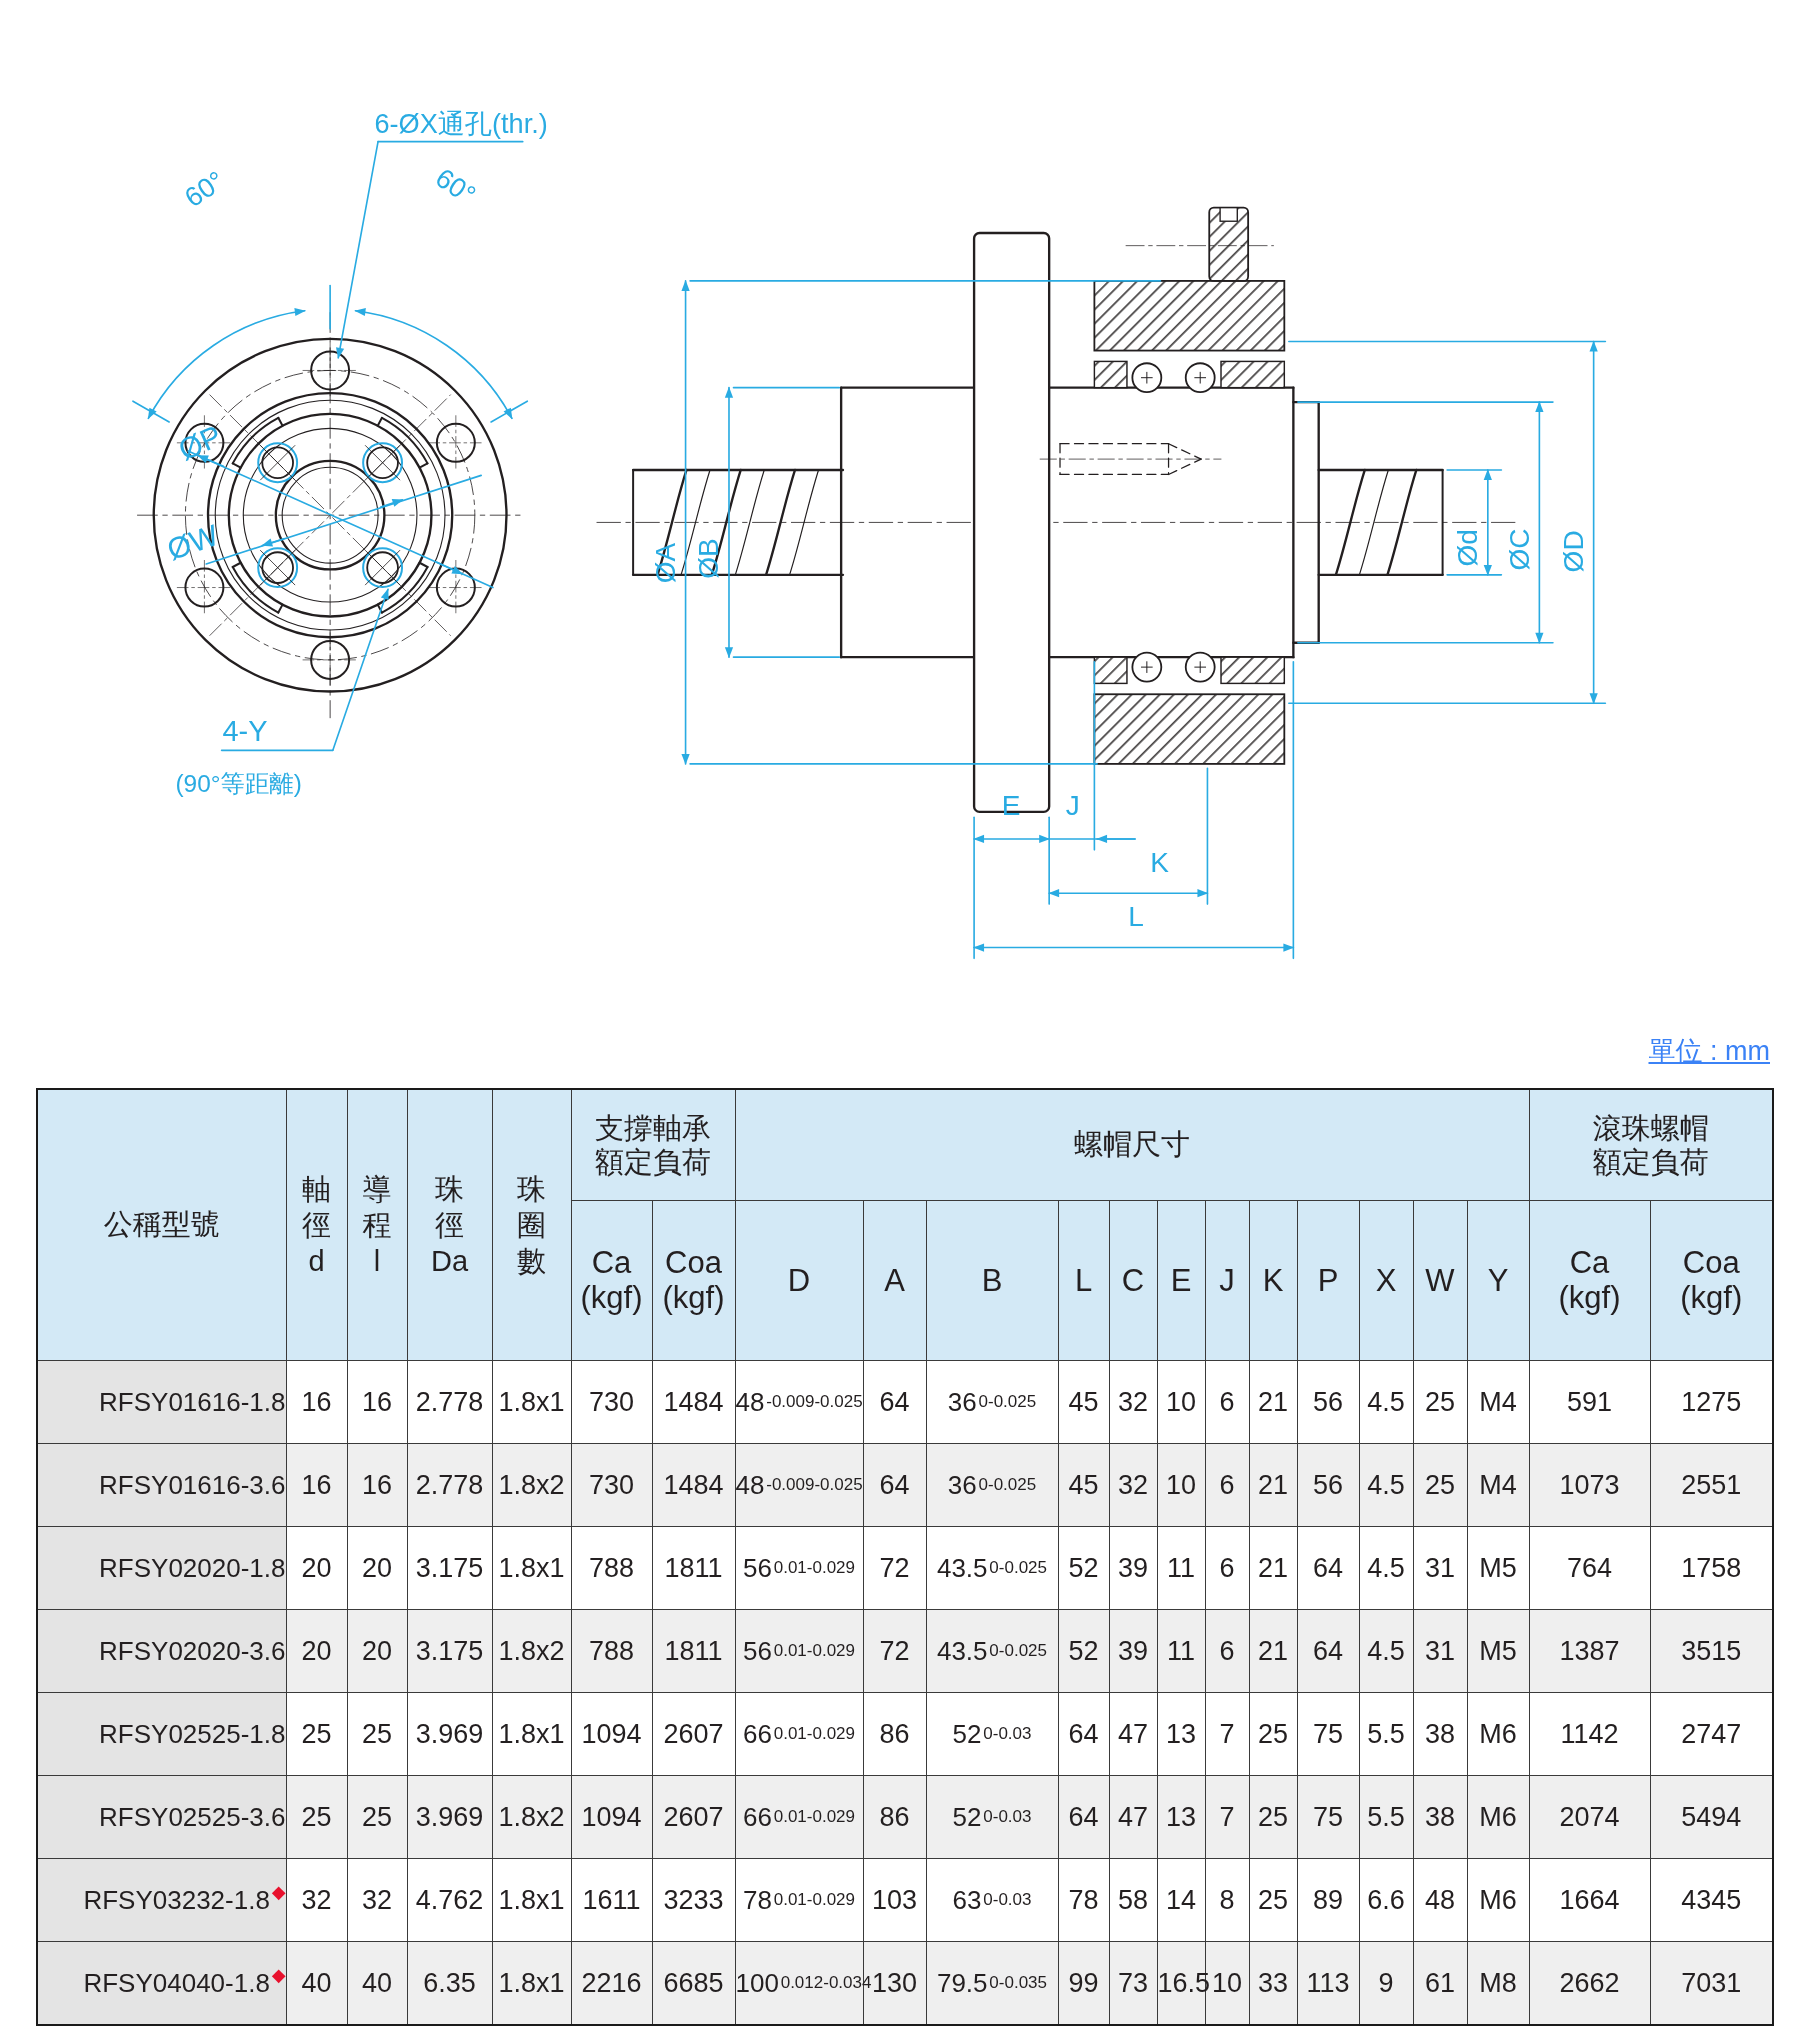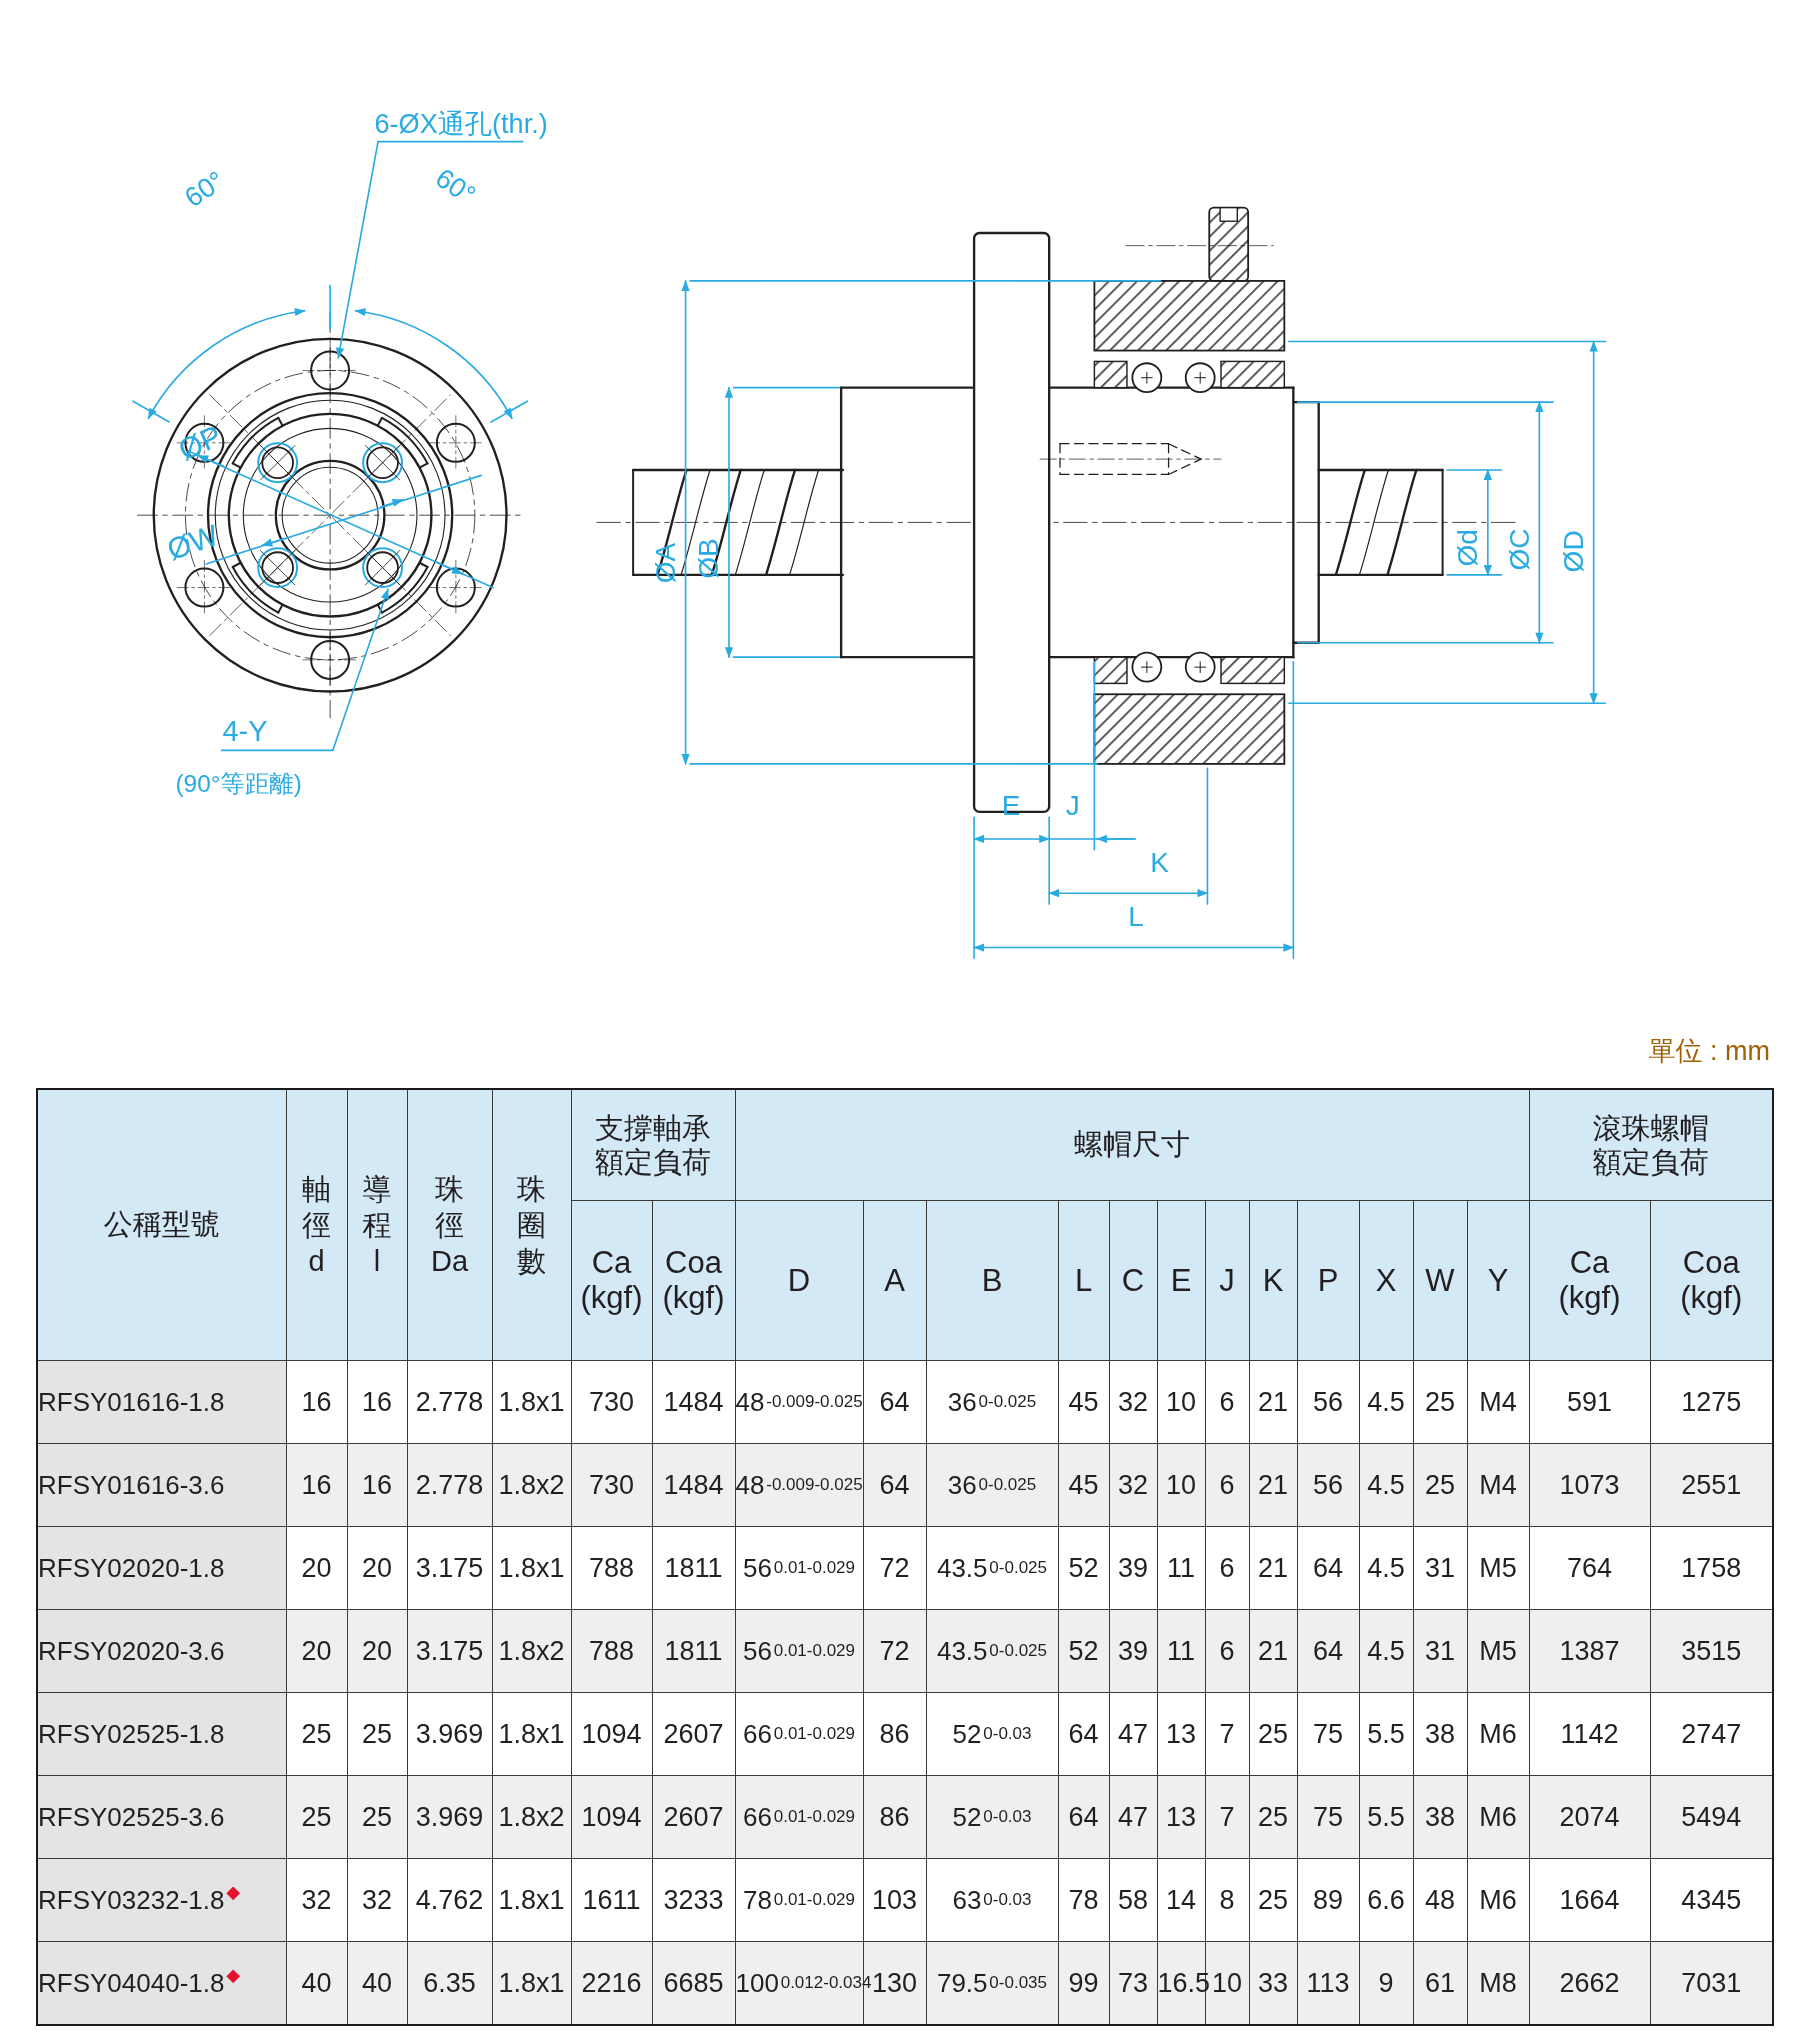--- a/index.html
+++ b/index.html
@@ -1,31 +1,31 @@
 <!DOCTYPE html>
 <html style="font-size:14.5px"><head>
 <meta charset="utf-8">
 <style>
   html,body{margin:0;padding:0;background:#fff;}
   .page{position:relative;width:1808px;height:2040px;background:#fff;font-family:"Liberation Sans","DejaVu Sans",sans-serif;color:#231f20;overflow:hidden;}
   .title{position:absolute;left:36px;top:11px;font-size:34px;font-weight:500;letter-spacing:0.9px;}
-  .unit{position:absolute;right:38px;top:1033px;font-size:27px;color:#a16207;}
+  .unit{position:absolute;right:38px;top:1033px;font-size:27px;color:#3b82f6;text-decoration:underline;}
   .drawing{position:absolute;left:0;top:52px;}
   table.spec{position:absolute;left:36px;top:1088px;border-collapse:collapse;table-layout:fixed;width:1735px;border:2.7px solid #1a1a1a;}
   table.spec th,table.spec td{border:0.9px solid #3a3a3a;text-align:center;vertical-align:middle;padding:0;}
   thead th{background:#d3e9f6;font-weight:400;}
   tr.h1 th{height:110px;font-size:29px;}
   tr.h2 th{height:159px;font-size:31px;}
   th.model-h{font-size:30px;}
   .pre{white-space:pre-line;line-height:1.18;}
   th.vert{font-size:27px;line-height:1.25;}
   th.kgf{font-size:24.4px;line-height:1.1;}
   tbody td{height:82px;font-size:27px;background:#fff;}
   tbody tr.alt td{background:#efefef;}
-  tbody td.model{background:#e4e4e4 !important;text-align:left;font-size:26px;margin-top:31px;}
+  tbody td.model{background:#e4e4e4 !important;text-align:right;font-size:26px;margin-top:31px;}
   .diamond{color:#e8112d;font-size:18px;position:relative;top:-11px;margin-left:1.8px;}
   .tol{display:inline-flex;align-items:center;justify-content:center;gap:1.8px;}
   .tolv{font-size:26px;}
   .tolud{display:flex;flex-direction:row;align-items:flex-start;font-size:17px;line-height:1.1;}
 </style>
 </head>
 <body>
 
 <div class="page">
 

